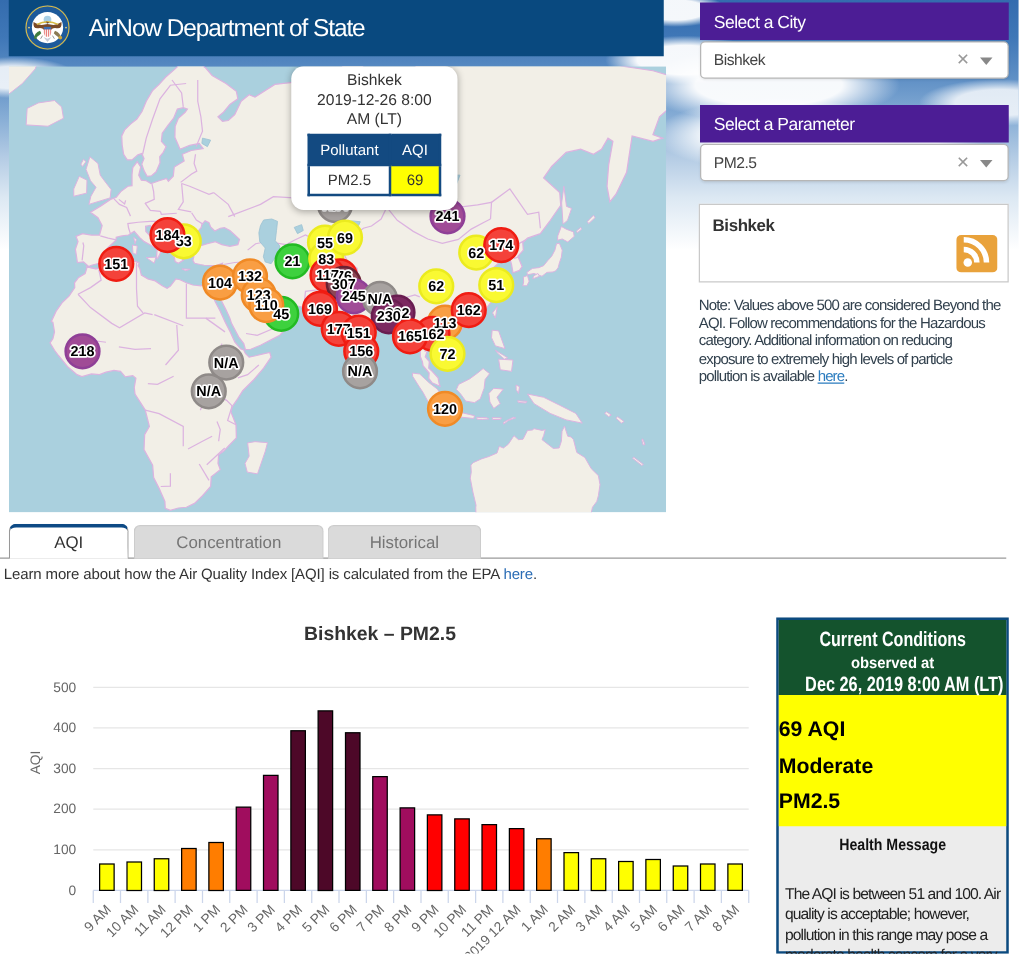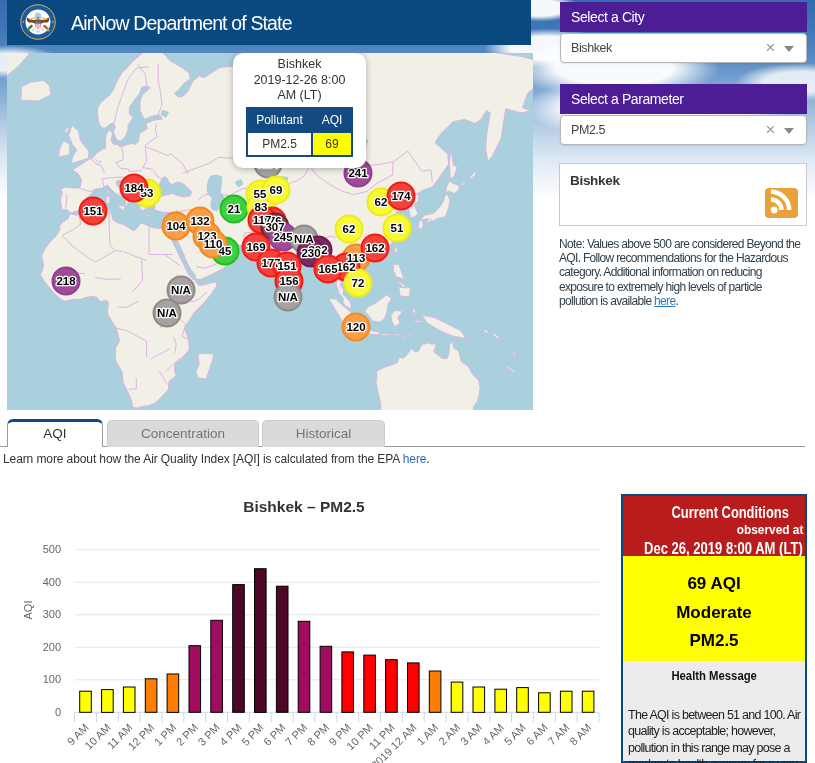--- a/index.html
+++ b/index.html
@@ -31,25 +31,25 @@
 .rssbox .n { position:absolute; left:10px; top:9px; font-size:13.5px; letter-spacing:-0.3px; font-weight:bold; color:#333; }
 .note { left:559px; top:237px; width:260px; font-size:12px; letter-spacing:-0.68px; line-height:14.2px; color:#31404d; }
 .note .lnk { color:#2b7cbf; text-decoration:underline; }
 .tabline { left:0; top:446px; width:805px; height:1px; background:#9a9a9a; }
 .tab { font-size:13.5px; text-align:center; }
 .tab1 { left:7px; top:419px; width:96px; height:28px; background:#fff; border:1px solid #989898; border-top:3px solid #0d4a85; border-bottom:none; border-radius:6px 6px 0 0; line-height:24px; color:#333; z-index:2; }
 .tab2 { top:420px; height:27px; background:#dadada; border:1px solid #cccccc; border-bottom:none; border-radius:5px 5px 0 0; line-height:25px; color:#757575; z-index:2; }
 .learn { left:3px; top:452px; font-size:12px; letter-spacing:-0.1px; color:#333; }
 .learn .lnk { color:#2a6cb5; text-decoration:none; }
 .cc { left:621px; top:494px; width:186px; height:269px; border:2px solid #0b4a7f; background:#ececec; }
-.cc .h { background:#b91c1c; color:#fff; text-align:right; height:60px; padding-top:7px; }
+.cc .h { background:#14532d; color:#fff; text-align:center; height:60px; padding-top:7px; }
 .cc .h .l1 { font-size:16.5px; font-weight:bold; line-height:19px; } .cc .h .l1 span { display:inline-block; transform:scaleX(0.78); transform-origin:center; }
 .cc .h .l2 { font-size:12.5px; font-weight:bold; margin-top:1px; line-height:15px; } .cc .h .l2 span { display:inline-block; transform:scaleX(0.95); transform-origin:center; }
 .cc .h .l3 { font-size:16.5px; font-weight:bold; margin-top:1px; line-height:19px; white-space:nowrap; } .cc .h .l3 span { display:inline-block; transform:scaleX(0.79); transform-origin:center; }
-.cc .y { background:#ffff00; color:#000; text-align:center; height:105px; padding-top:18px; }
+.cc .y { background:#ffff00; color:#000; text-align:left; height:105px; padding-top:18px; }
 .cc .y div { font-size:17px; font-weight:bold; margin-bottom:8.5px; }
 .cc .g { text-align:center; padding:7px 3px 0 3px; }
 .cc .g .hm { font-size:13px; font-weight:bold; color:#111; margin-bottom:24px; } .cc .g .hm span { display:inline-block; transform:scaleX(0.87); transform-origin:center; }
 .cc .g .tx { font-size:12.5px; letter-spacing:-0.72px; color:#222; text-align:left; line-height:16.4px; padding-left:2px; white-space:nowrap; }
 </style></head>
 <body>
 <div class="abs sky"></div>
 <div class="abs hdr">
     <svg width="40" height="40" viewBox="-20 -20 40 40" style="position:absolute;left:11px;top:2px">
 <circle cx="0" cy="0" r="18" fill="#1d5a9b"></circle>

